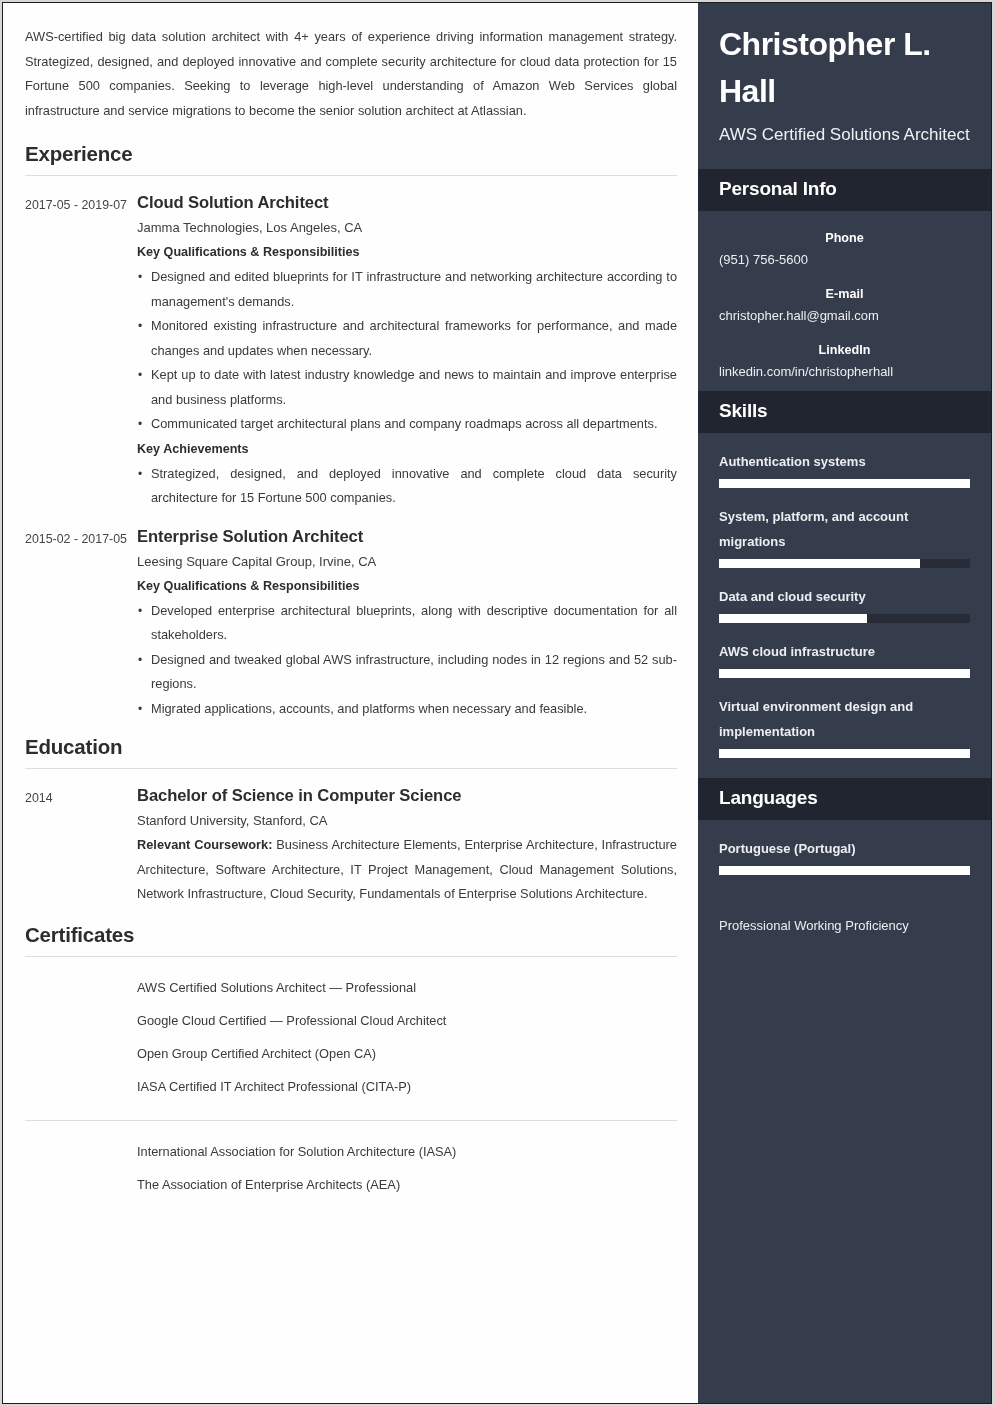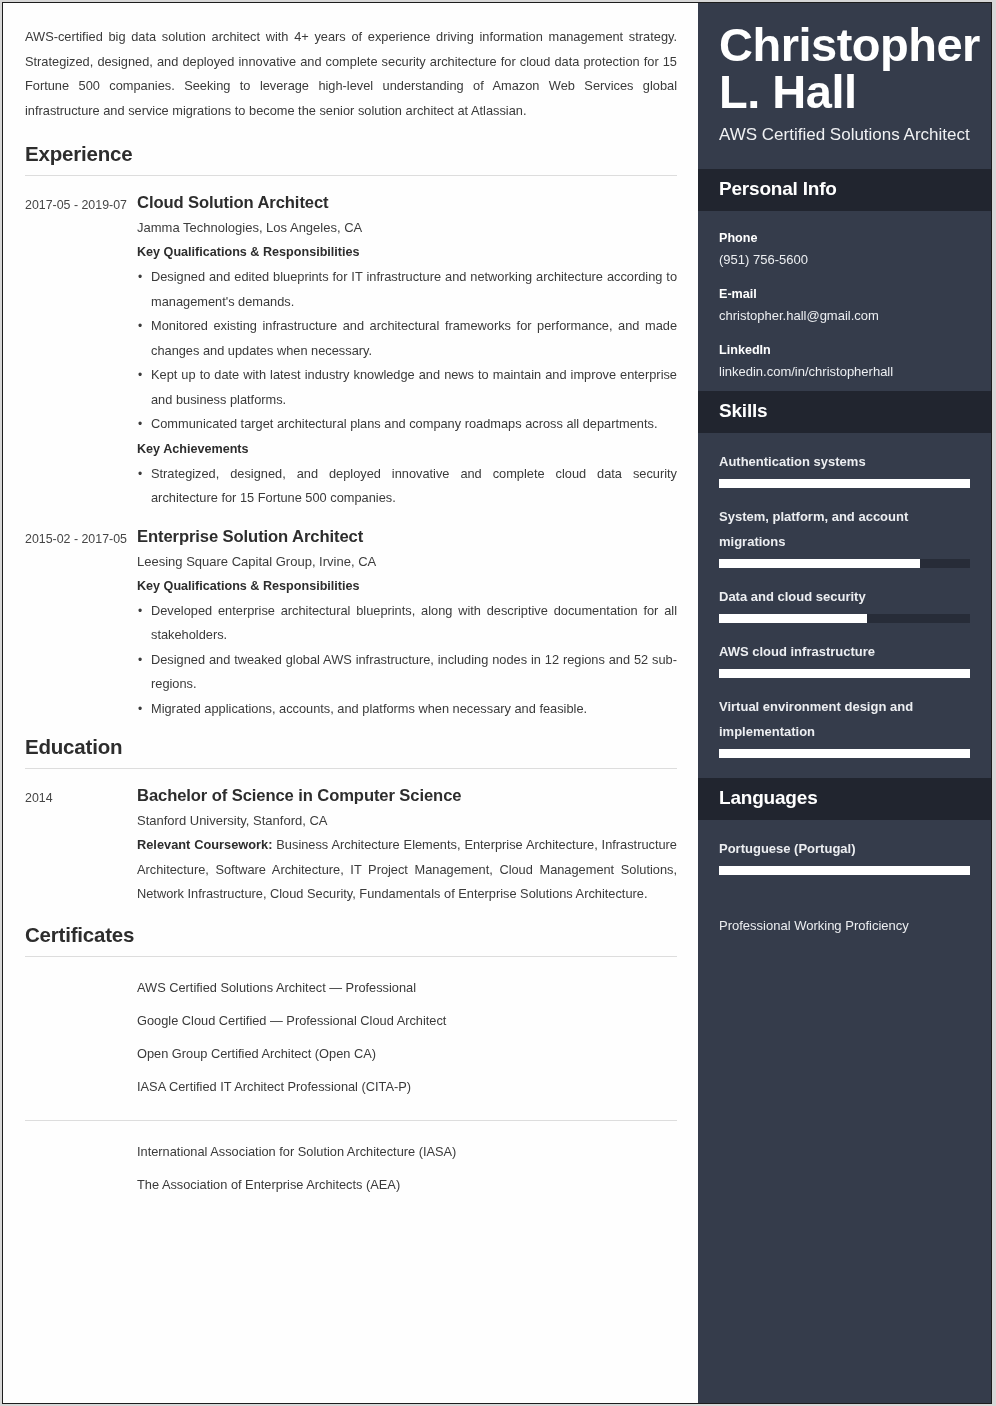--- a/index.html
+++ b/index.html
@@ -133,21 +133,21 @@
     flex: 0 0 293px;
     background: #353c4b;
     color: #ffffff;
   }
 
   .side-head {
     padding: 18px 21px 22px 21px;
   }
 
   .side-name {
-    font-size: 47px;
+    font-size: 32px;
     font-weight: bold;
     line-height: 47px;
     letter-spacing: -0.5px;
     color: #ffffff;
   }
 
   .side-role {
     font-size: 17px;
     line-height: 24px;
     color: #f0f1f3;
@@ -163,20 +163,21 @@
     color: #ffffff;
   }
 
   .side-body { padding: 16px 21px 4px 21px; }
 
   .pi-label {
     font-size: 12.6px;
     font-weight: bold;
     color: #ffffff;
     line-height: 22px;
+    text-align: center;
   }
   .pi-value {
     font-size: 13px;
     color: #eceef1;
     line-height: 22px;
     padding-bottom: 12px;
   }
   .pi-value.last { padding-bottom: 4px; }
 
   .skill { padding-bottom: 16px; }

